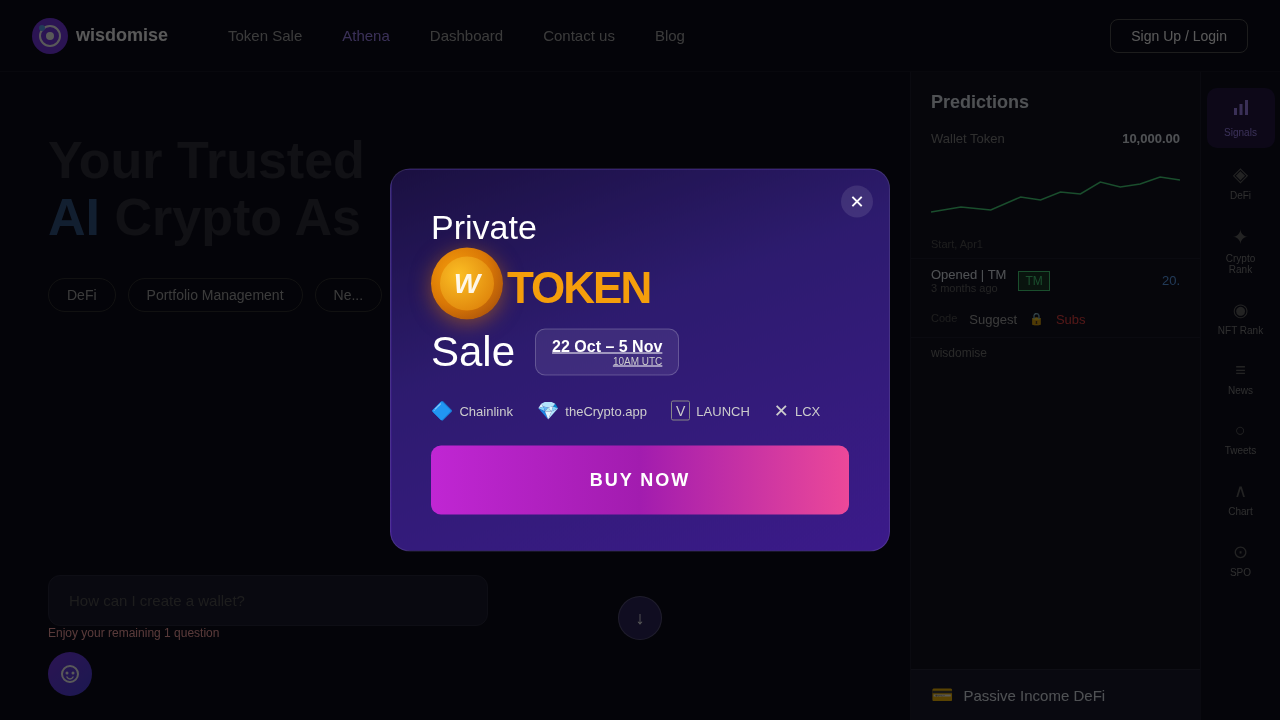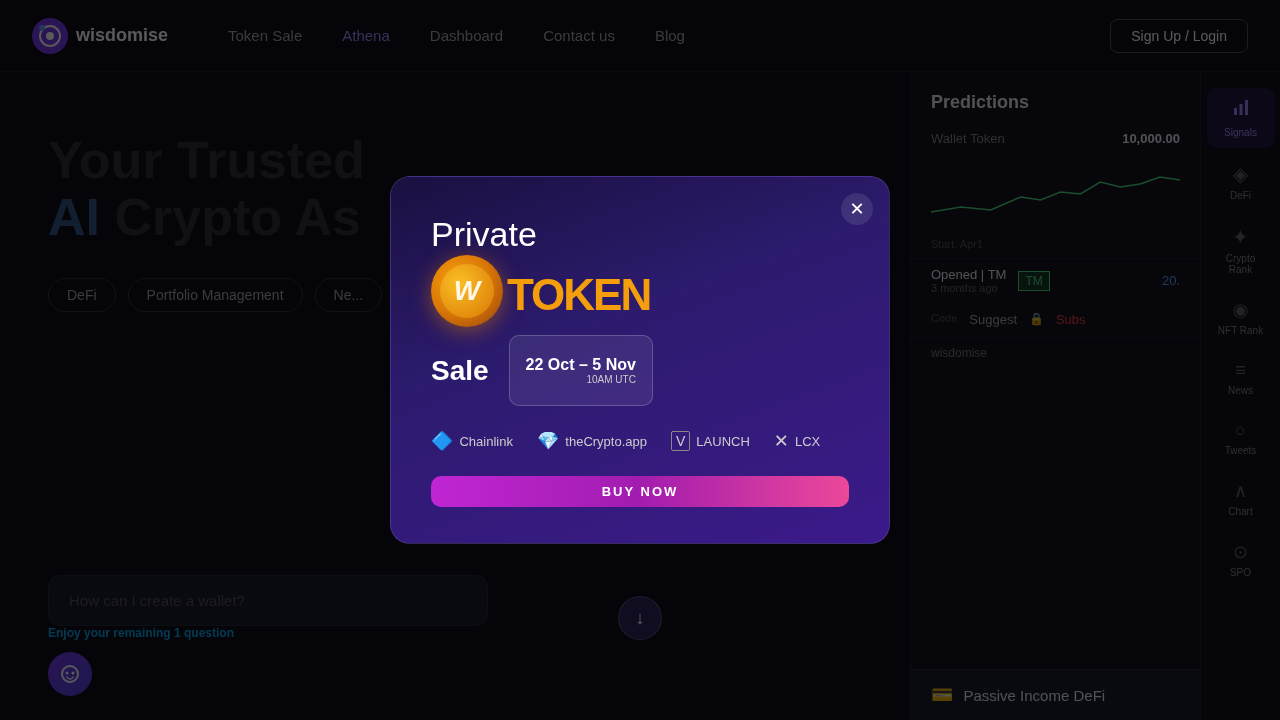--- a/index.html
+++ b/index.html
@@ -104,23 +104,22 @@
       background: #1a1a2e;
       border: 1px solid #2a2a3e;
       border-radius: 12px;
       padding: 16px 20px;
       font-size: 15px;
       color: #666;
       width: 440px;
     }
     .chat-hint {
       font-size: 12px;
-      color: #0ea5e9;
+      color: #fca5a5;
       margin-top: 0;
-      font-weight: bold;
     }
 
     
     .chatbot-icon {
       position: absolute;
       bottom: 40px;
       left: 48px;
       width: 44px;
       height: 44px;
       background: linear-gradient(135deg, #7c3aed, #4f46e5);
@@ -351,31 +350,32 @@
       letter-spacing: -2px;
       margin-top: 8px;
     }
     .modal-sale-row {
       display: flex;
       align-items: center;
       gap: 20px;
       margin-top: 8px;
     }
     .modal-sale-text {
-      font-size: 28px;
-      font-weight: 700;
+      font-size: 42px;
+      font-weight: 400;
       color: #fff;
     }
     .modal-date-badge {
       background: rgba(255,255,255,0.08);
       border: 1px solid rgba(255,255,255,0.2);
       border-radius: 10px;
-      padding: 20px 16px;
+      padding: 8px 16px;
       display: flex;
       flex-direction: column;
+      text-decoration: underline;
     }
     .modal-date-main {
       font-size: 16px;
       font-weight: 600;
       color: #fff;
     }
     .modal-date-sub {
       font-size: 10px;
       color: #ccc;
       text-align: right;
@@ -395,26 +395,26 @@
       color: #ccc;
       font-weight: 500;
     }
     .partner-icon {
       font-size: 18px;
     }
     .modal-buy-btn {
       display: block;
       width: 100%;
       margin-top: 24px;
-      padding: 8px;
+      padding: 24px;
       background: linear-gradient(90deg, #c026d3, #a21caf, #ec4899);
       border: none;
       border-radius: 10px;
       color: #fff;
-      font-size: 13px;
+      font-size: 18px;
       font-weight: 700;
       letter-spacing: 2px;
       cursor: pointer;
       text-align: center;
     }
 
     
     .mini-chart {
       width: 100%;
       height: 100%;

